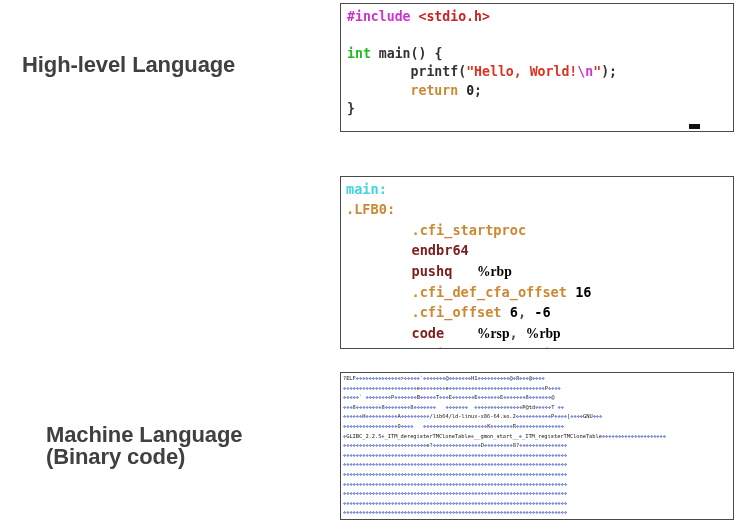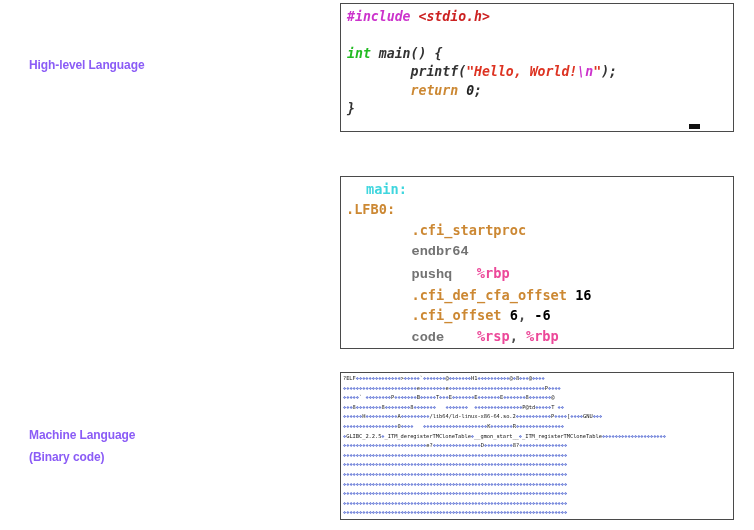--- a/index.html
+++ b/index.html
@@ -19,48 +19,47 @@
   .stage {
     position: absolute;
     left: 0; top: 0;
     width: 754px;
     height: 530px;
   }
 
   
   .label {
     position: absolute;
-    left: 29px;
+    left: 22px;
     font-family: "Liberation Sans", sans-serif;
     font-weight: bold;
-    font-size: 12px;
+    font-size: 22px;
     line-height: 22px;
-    color: #8b5cf6;
+    color: #404040;
     letter-spacing: -0.1px;
     white-space: pre-line;
   }
   .label-hll { top: 54px; }
   .label-asm { top: 243px; }
-  .label-ml  { top: 424px; }
+  .label-ml  { top: 424px; margin-left: 24px; }
 
   
   .panel {
     position: absolute;
     background: #ffffff;
     border: 1.6px solid #4a4a4a;
     overflow: hidden;
   }
 
   .panel-hll {
     left: 340px;
     top: 3px;
     width: 394px;
     height: 129px;
     padding: 4px 6px 0 6px;
-    font-style: italic;
   }
   .panel-asm {
     left: 340px;
     top: 176px;
     width: 394px;
     height: 173px;
     padding: 2px 6px 0 5px;
   }
   .panel-bin {
     left: 340px;
@@ -90,24 +89,24 @@
   .t-hdr    { color: #cc2222; }      
   .t-kw     { color: #22bb22; }      
   .t-fn     { color: #333333; }      
   .t-punct  { color: #333333; }
   .t-str    { color: #dd3322; }      
   .t-esc    { color: #cc33cc; }      
   .t-ret    { color: #cc8833; }      
   .t-num    { color: #222222; }      
 
   
-  .a-lbl    { color: #3fd6de; margin-left: 20px; }      
+  .a-lbl    { color: #3fd6de; }      
   .a-dir    { color: #cc8833; }      
-  .a-mn     { color: #737373; font-family: Liberation Mono, monospace; }      
-  .a-reg    { color: #ec4899; }      
+  .a-mn     { color: #7f1d1d; }      
+  .a-reg    { color: #000000; font-family: Liberation Serif, serif; }      
   .a-num    { color: #000000; }      
   .a-plain  { color: #4a4a4a; }
 
   
   .caret {
     position: absolute;
     left: 348px;
     top: 120px;
     width: 11px;
     height: 5px;

